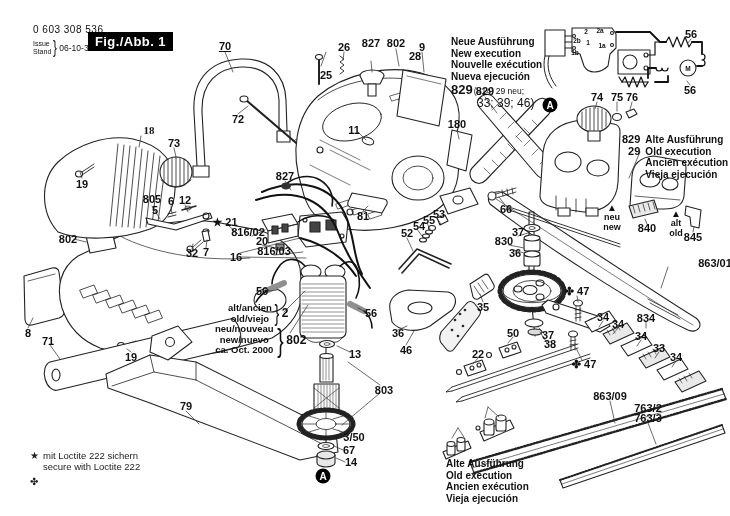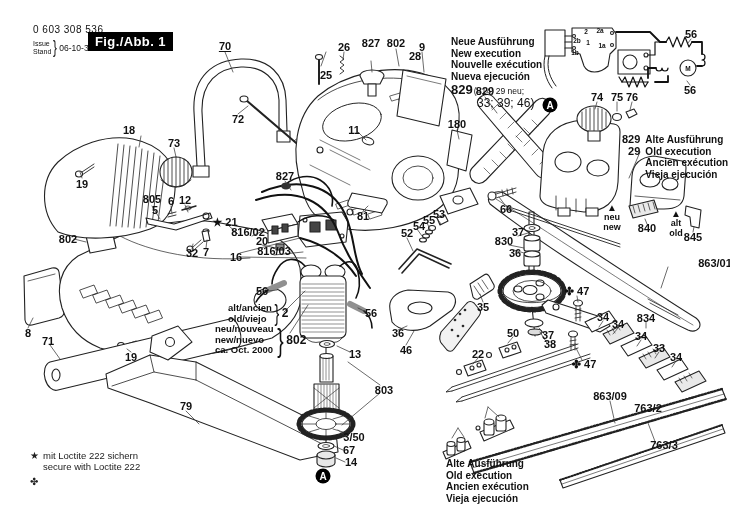--- a/index.html
+++ b/index.html
@@ -27,21 +27,21 @@
           font-size:13px;padding:2px 7px;letter-spacing:.4px;}
   .block{position:absolute;font-weight:bold;font-size:10px;line-height:11.5px;color:#111;}
   .block.light{font-weight:normal;color:#8c8c8c;}
   .refline{display:flex;align-items:baseline;margin-top:2px;}
   .refbig{font-weight:bold;font-size:13px;margin-right:1px;}
   .refsmall{font-weight:normal;font-size:8.5px;}
   .ind{margin-left:26px;font-weight:normal;font-size:12px;}
   .oer{display:flex;gap:5px;}
   .oer .nums{text-align:right;font-size:11px;line-height:11.5px;}
   .pair{display:flex;align-items:center;font-size:9.5px;line-height:10.5px;}
-  .pair .pl{text-align:left;}
+  .pair .pl{text-align:center;}
   .pair .pnum{font-size:12px;font-weight:bold;}
   .loctite{position:absolute;left:30px;top:450px;font-size:9.5px;line-height:11px;font-weight:normal;color:#222;}
   .loctite .row{display:flex;margin-bottom:4px;}
   .loctite .sym{width:13px;font-size:10px;}
 </style>
 </head>
 <body>
 
 <div class="stage">
 
@@ -393,21 +393,21 @@
       <span class="plabel" style="left: 238px; top: 119px;">72</span>
       <span class="plabel" style="left: 326px; top: 46px; margin-top: 29px;">25</span>
       <span class="plabel" style="left: 344px; top: 47px;">26</span>
       <span class="plabel" style="left: 371px; top: 43px;">827</span>
       <span class="plabel" style="left: 371px; top: 56px; margin-left: 44px;">28</span>
       <span class="plabel" style="left: 396px; top: 43px;">802</span>
       <span class="plabel" style="left: 422px; top: 47px;">9</span>
       <span class="plabel" style="left: 485px; top: 91px;">829</span>
       <span class="plabel" style="left: 457px; top: 124px;">180</span>
       <span class="plabel" style="left: 354px; top: 130px;">11</span>
-      <span class="plabel" style="left: 129px; top: 130px;">18</span>
+      <span class="plabel" style="left: 149px; top: 130px; font-family: Liberation Serif, serif;">18</span>
       <span class="plabel" style="left: 174px; top: 143px;">73</span>
       <span class="plabel" style="left: 82px; top: 184px;">19</span>
       <span class="plabel" style="left: 152px; top: 199px; text-align: center;">805</span>
       <span class="plabel" style="left: 155px; top: 210px;">5</span>
       <span class="plabel" style="left: 171px; top: 201px;">6</span>
       <span class="plabel" style="left: 185px; top: 200px;">12</span>
       <span class="plabel" style="left: 285px; top: 176px;">827</span>
       <span class="plabel" style="left: 225px; top: 222px;">★ 21</span>
       <span class="plabel" style="left: 248px; top: 232px;">816/02</span>
       <span class="plabel" style="left: 262px; top: 241px;">20</span>
@@ -440,21 +440,21 @@
       <span class="plabel" style="left: 584px; top: 364px;">✤ 47</span>
       <span class="plabel" style="left: 675px; top: 263px; margin-left: 40px;">863/01</span>
       <span class="plabel" style="left: 603px; top: 317px;">34</span>
       <span class="plabel" style="left: 618px; top: 324px;">34</span>
       <span class="plabel" style="left: 646px; top: 318px;">834</span>
       <span class="plabel" style="left: 641px; top: 336px;">34</span>
       <span class="plabel" style="left: 659px; top: 348px;">33</span>
       <span class="plabel" style="left: 676px; top: 357px;">34</span>
       <span class="plabel" style="left: 610px; top: 396px;">863/09</span>
       <span class="plabel" style="left: 648px; top: 408px;">763/2</span>
-      <span class="plabel" style="left: 664px; top: 418px; margin-top: 27px;">763/3</span>
+      <span class="plabel" style="left: 648px; top: 418px;">763/3</span>
       <span class="plabel" style="left: 647px; top: 228px;">840</span>
       <span class="plabel" style="left: 693px; top: 237px;">845</span>
       <span class="plabel" style="left: 597px; top: 97px;">74</span>
       <span class="plabel" style="left: 617px; top: 97px;">75</span>
       <span class="plabel" style="left: 632px; top: 97px;">76</span>
       <span class="plabel" style="left: 691px; top: 34px;">56</span>
       <span class="plabel" style="left: 690px; top: 90px;">56</span>
       <span class="plabel" style="left: 262px; top: 291px;">56</span>
       <span class="plabel" style="left: 371px; top: 313px;">56</span>
       <span class="plabel" style="left: 355px; top: 354px;">13</span>

